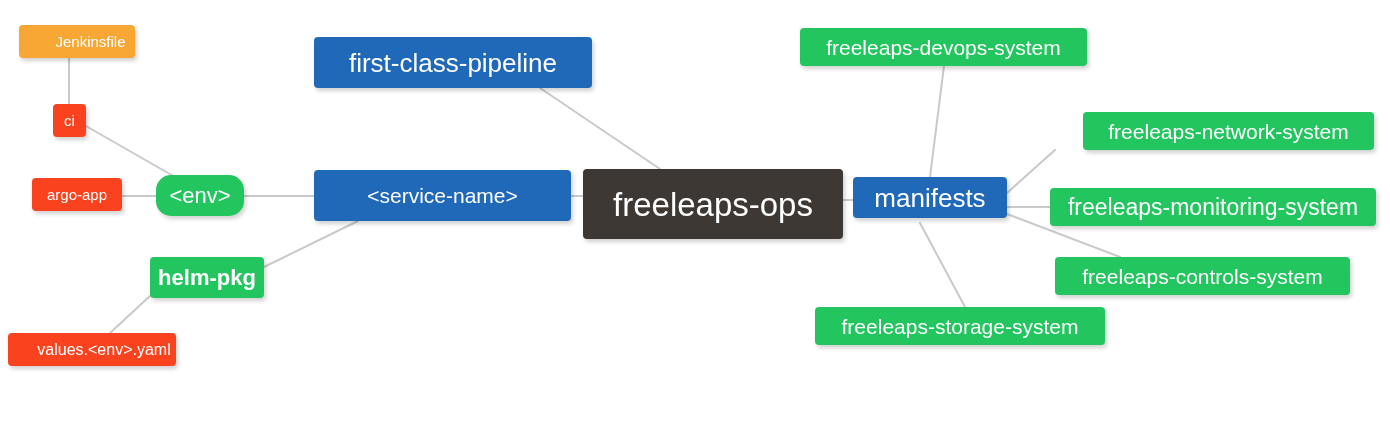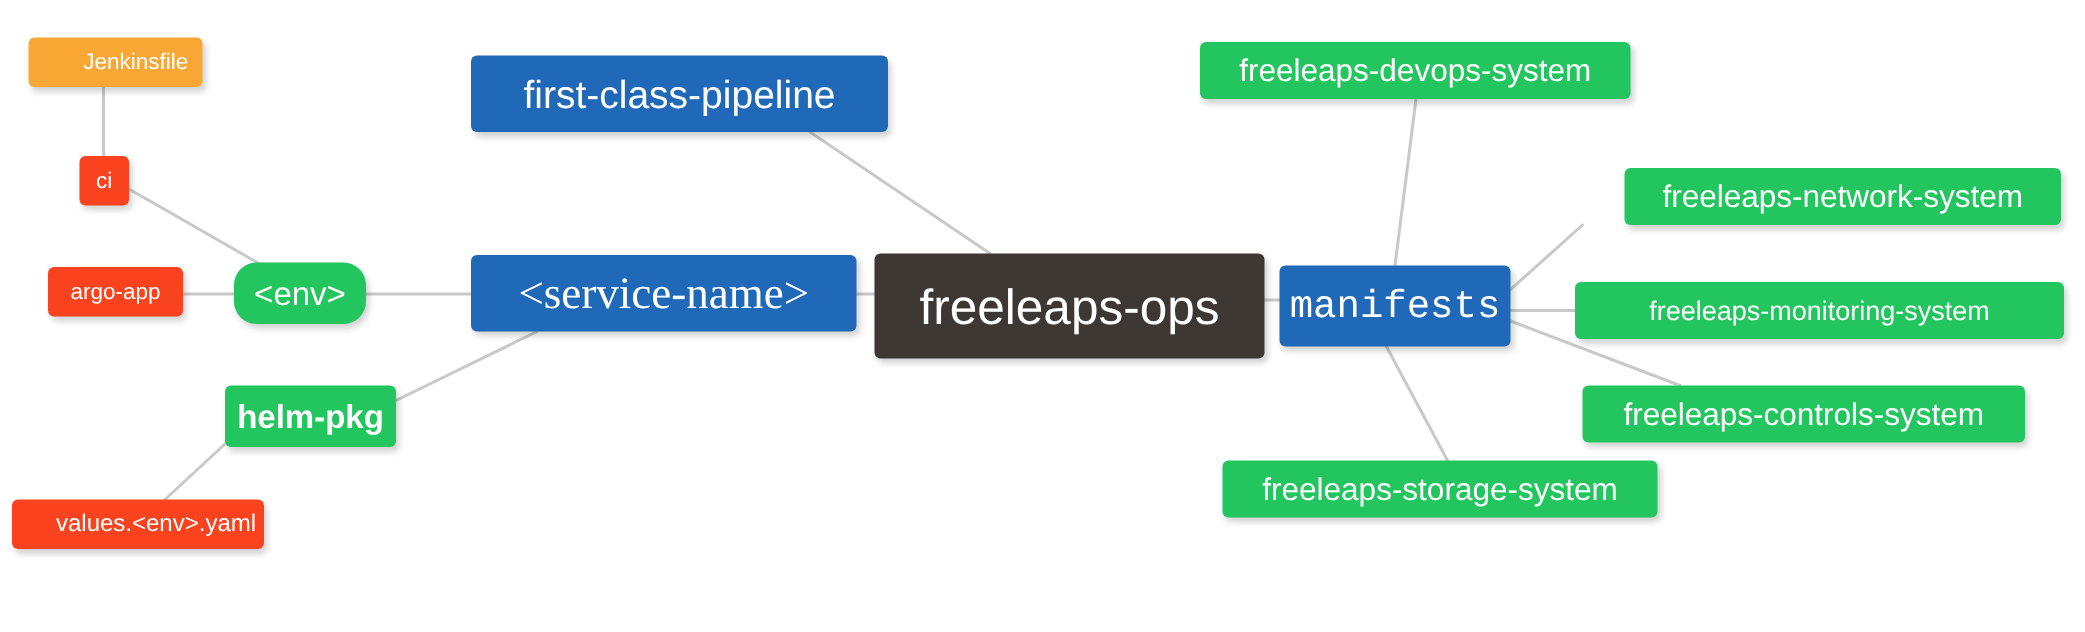--- a/index.html
+++ b/index.html
@@ -78,36 +78,36 @@
       </div>
       <div class="node" style="left: 8px; top: 333px; width: 168px; height: 33px; background: rgb(249, 67, 31); color: rgb(255, 255, 255); font-size: 16px; padding-left: 24px;">
         <span class="node-label">values.&lt;env&gt;.yaml</span>
       </div>
       <div class="node" style="left: 150px; top: 257px; width: 114px; height: 41px; background: rgb(34, 197, 94); color: rgb(255, 255, 255); font-size: 22px; font-weight: bold;">
         <span class="node-label">helm-pkg</span>
       </div>
       <div class="node" style="left: 314px; top: 37px; width: 278px; height: 51px; background: rgb(32, 104, 184); color: rgb(255, 255, 255); font-size: 26px;">
         <span class="node-label">first-class-pipeline</span>
       </div>
-      <div class="node" style="left: 314px; top: 170px; width: 257px; height: 51px; background: rgb(32, 104, 184); color: rgb(255, 255, 255); font-size: 30px; font-family: Liberation Serif, serif;">
+      <div class="node" style="left: 314px; top: 170px; width: 257px; height: 51px; background: rgb(32, 104, 184); color: rgb(255, 255, 255); font-size: 21px;">
         <span class="node-label">&lt;service-name&gt;</span>
       </div>
       <div class="node" style="left: 583px; top: 169px; width: 260px; height: 70px; background: rgb(61, 56, 52); color: rgb(255, 255, 255); font-size: 33px;">
         <span class="node-label">freeleaps-ops</span>
       </div>
-      <div class="node" style="left: 853px; top: 177px; width: 154px; height: 54px; background: rgb(32, 104, 184); color: rgb(255, 255, 255); font-size: 26px; font-family: Liberation Mono, monospace;">
+      <div class="node" style="left: 853px; top: 177px; width: 154px; height: 41px; background: rgb(32, 104, 184); color: rgb(255, 255, 255); font-size: 26px;">
         <span class="node-label">manifests</span>
       </div>
       <div class="node" style="left: 800px; top: 28px; width: 287px; height: 38px; background: rgb(34, 197, 94); color: rgb(255, 255, 255); font-size: 21px;">
         <span class="node-label">freeleaps-devops-system</span>
       </div>
       <div class="node" style="left: 1055px; top: 112px; width: 291px; height: 38px; background: rgb(34, 197, 94); color: rgb(255, 255, 255); font-size: 21px; margin-left: 28px;">
         <span class="node-label">freeleaps-network-system</span>
       </div>
-      <div class="node" style="left: 1050px; top: 188px; width: 326px; height: 38px; background: rgb(34, 197, 94); color: rgb(255, 255, 255); font-size: 18px;">
+      <div class="node" style="left: 1050px; top: 188px; width: 326px; height: 38px; background: rgb(34, 197, 94); color: rgb(255, 255, 255); font-size: 23px;">
         <span class="node-label">freeleaps-monitoring-system</span>
       </div>
       <div class="node" style="left: 1055px; top: 257px; width: 295px; height: 38px; background: rgb(34, 197, 94); color: rgb(255, 255, 255); font-size: 21px;">
         <span class="node-label">freeleaps-controls-system</span>
       </div>
       <div class="node" style="left: 815px; top: 307px; width: 290px; height: 38px; background: rgb(34, 197, 94); color: rgb(255, 255, 255); font-size: 21px;">
         <span class="node-label">freeleaps-storage-system</span>
       </div>
     </div>
 </div>

